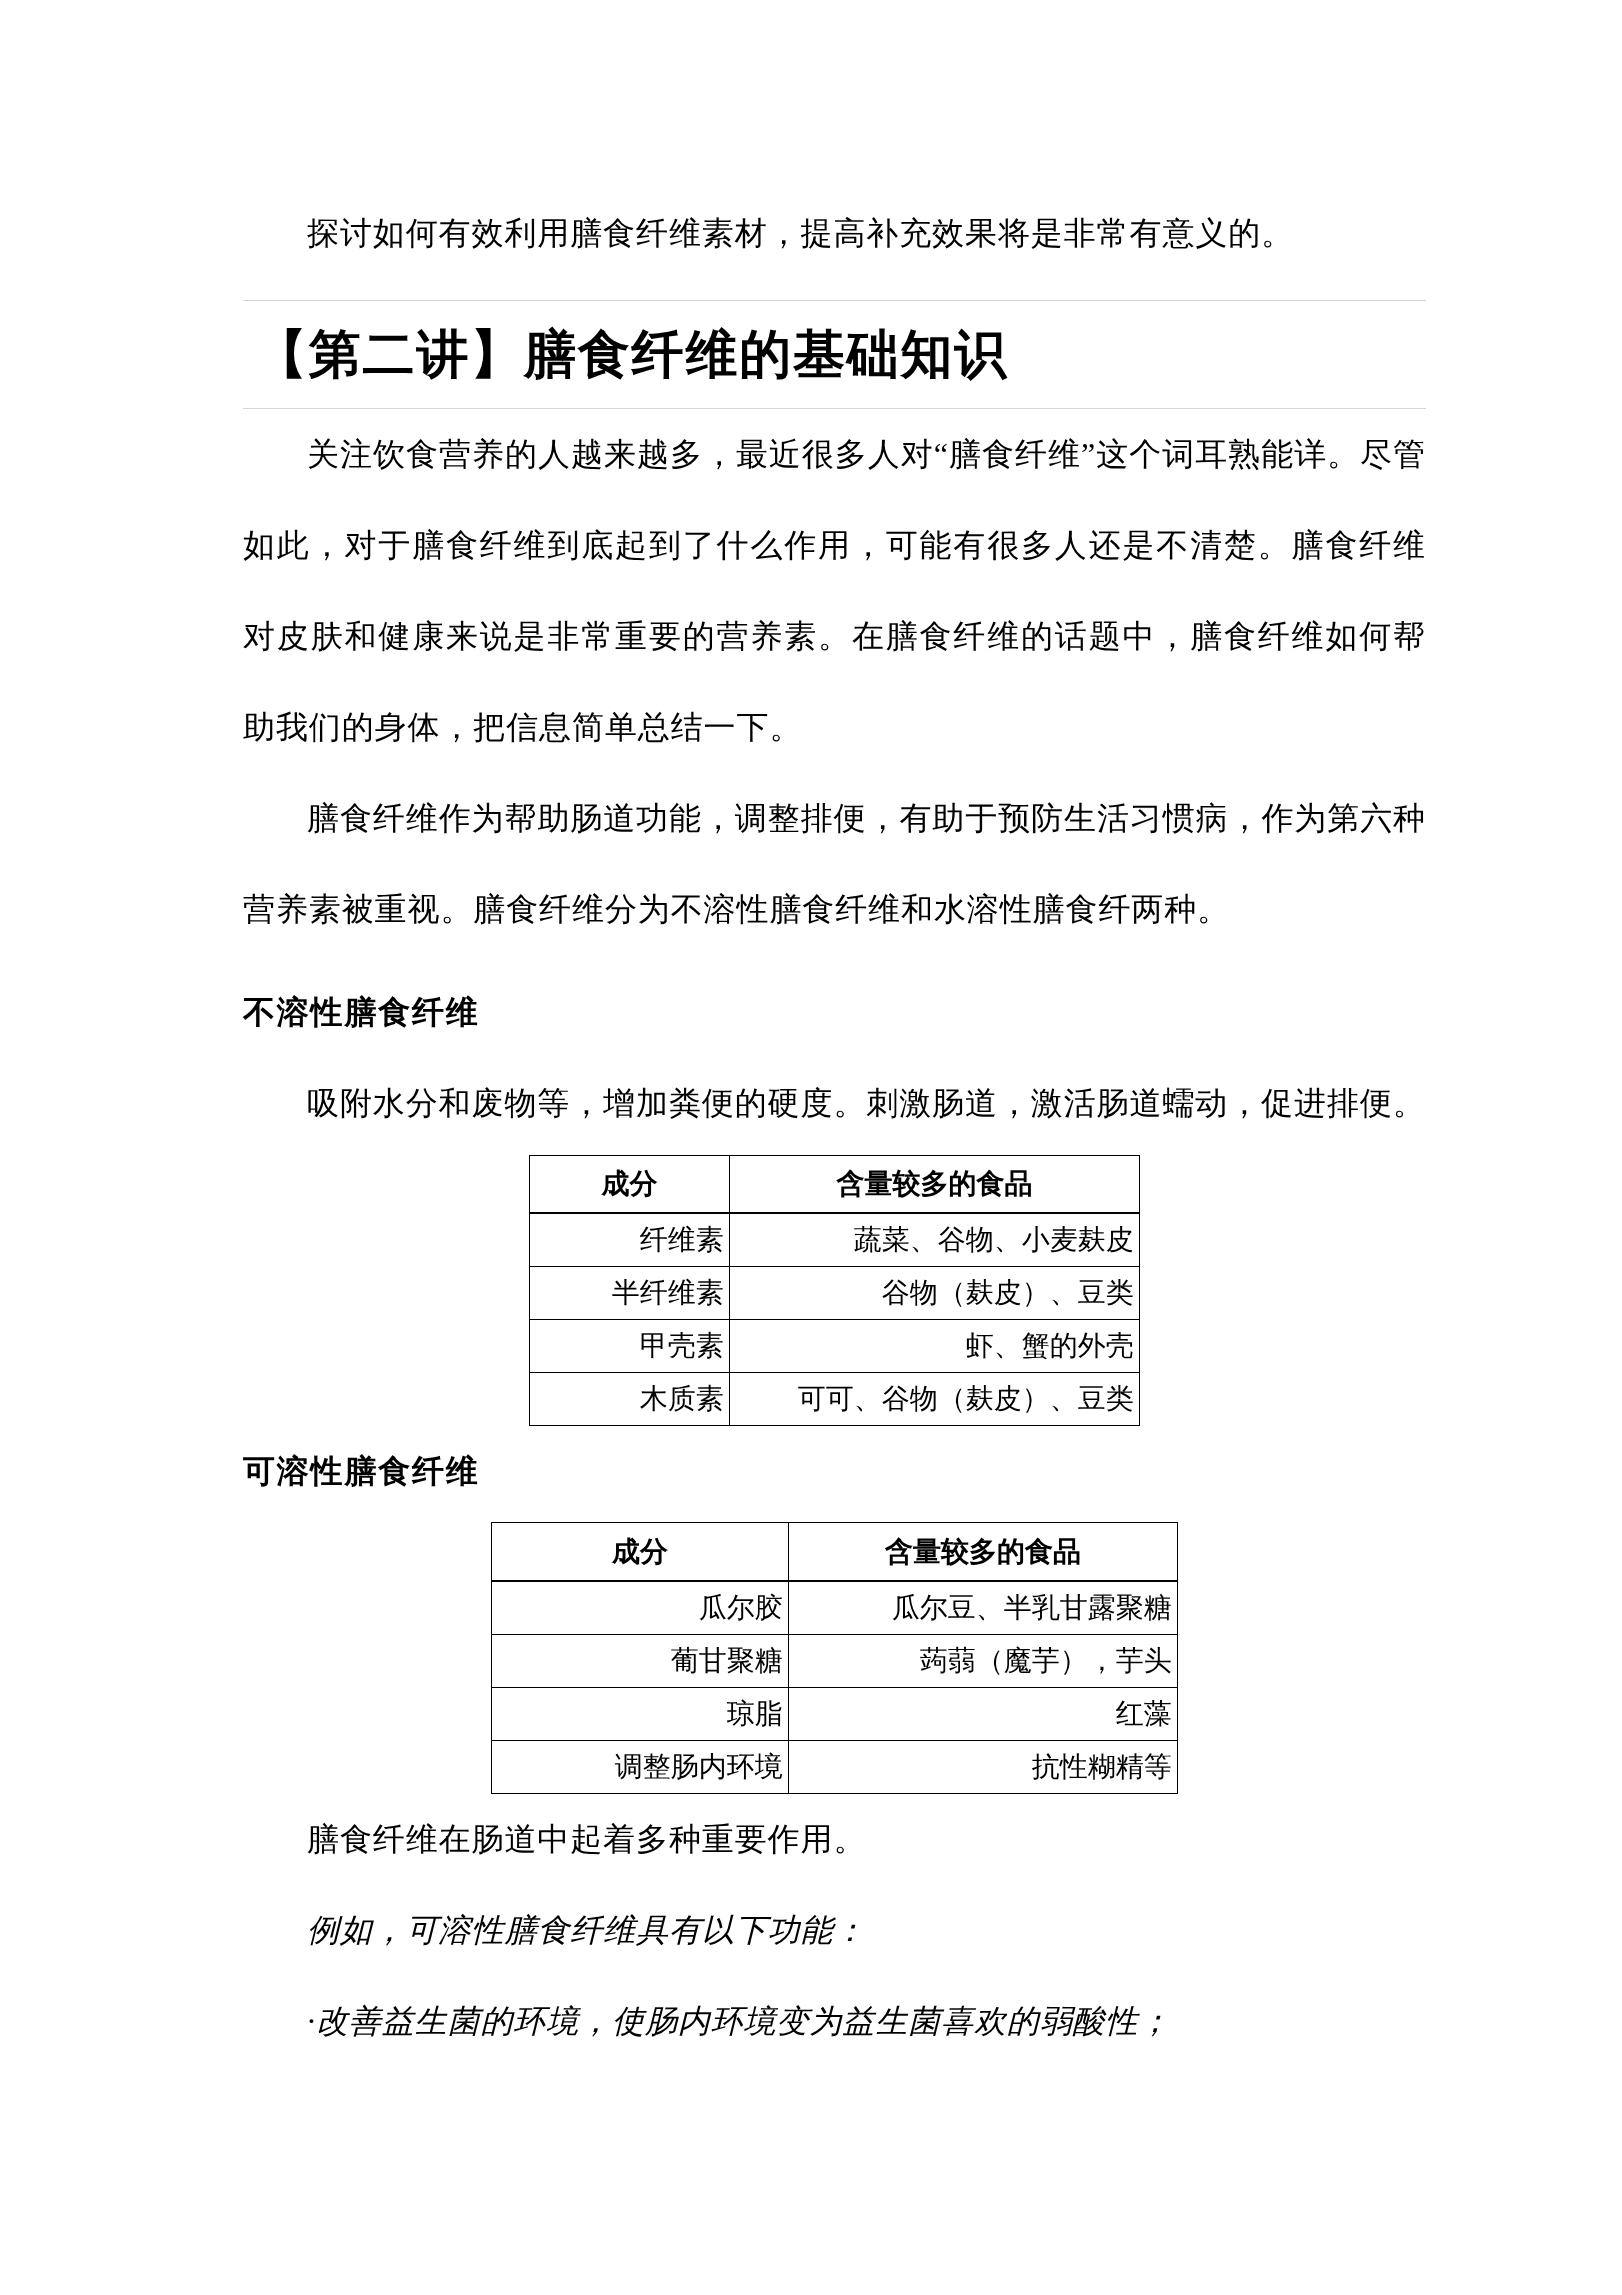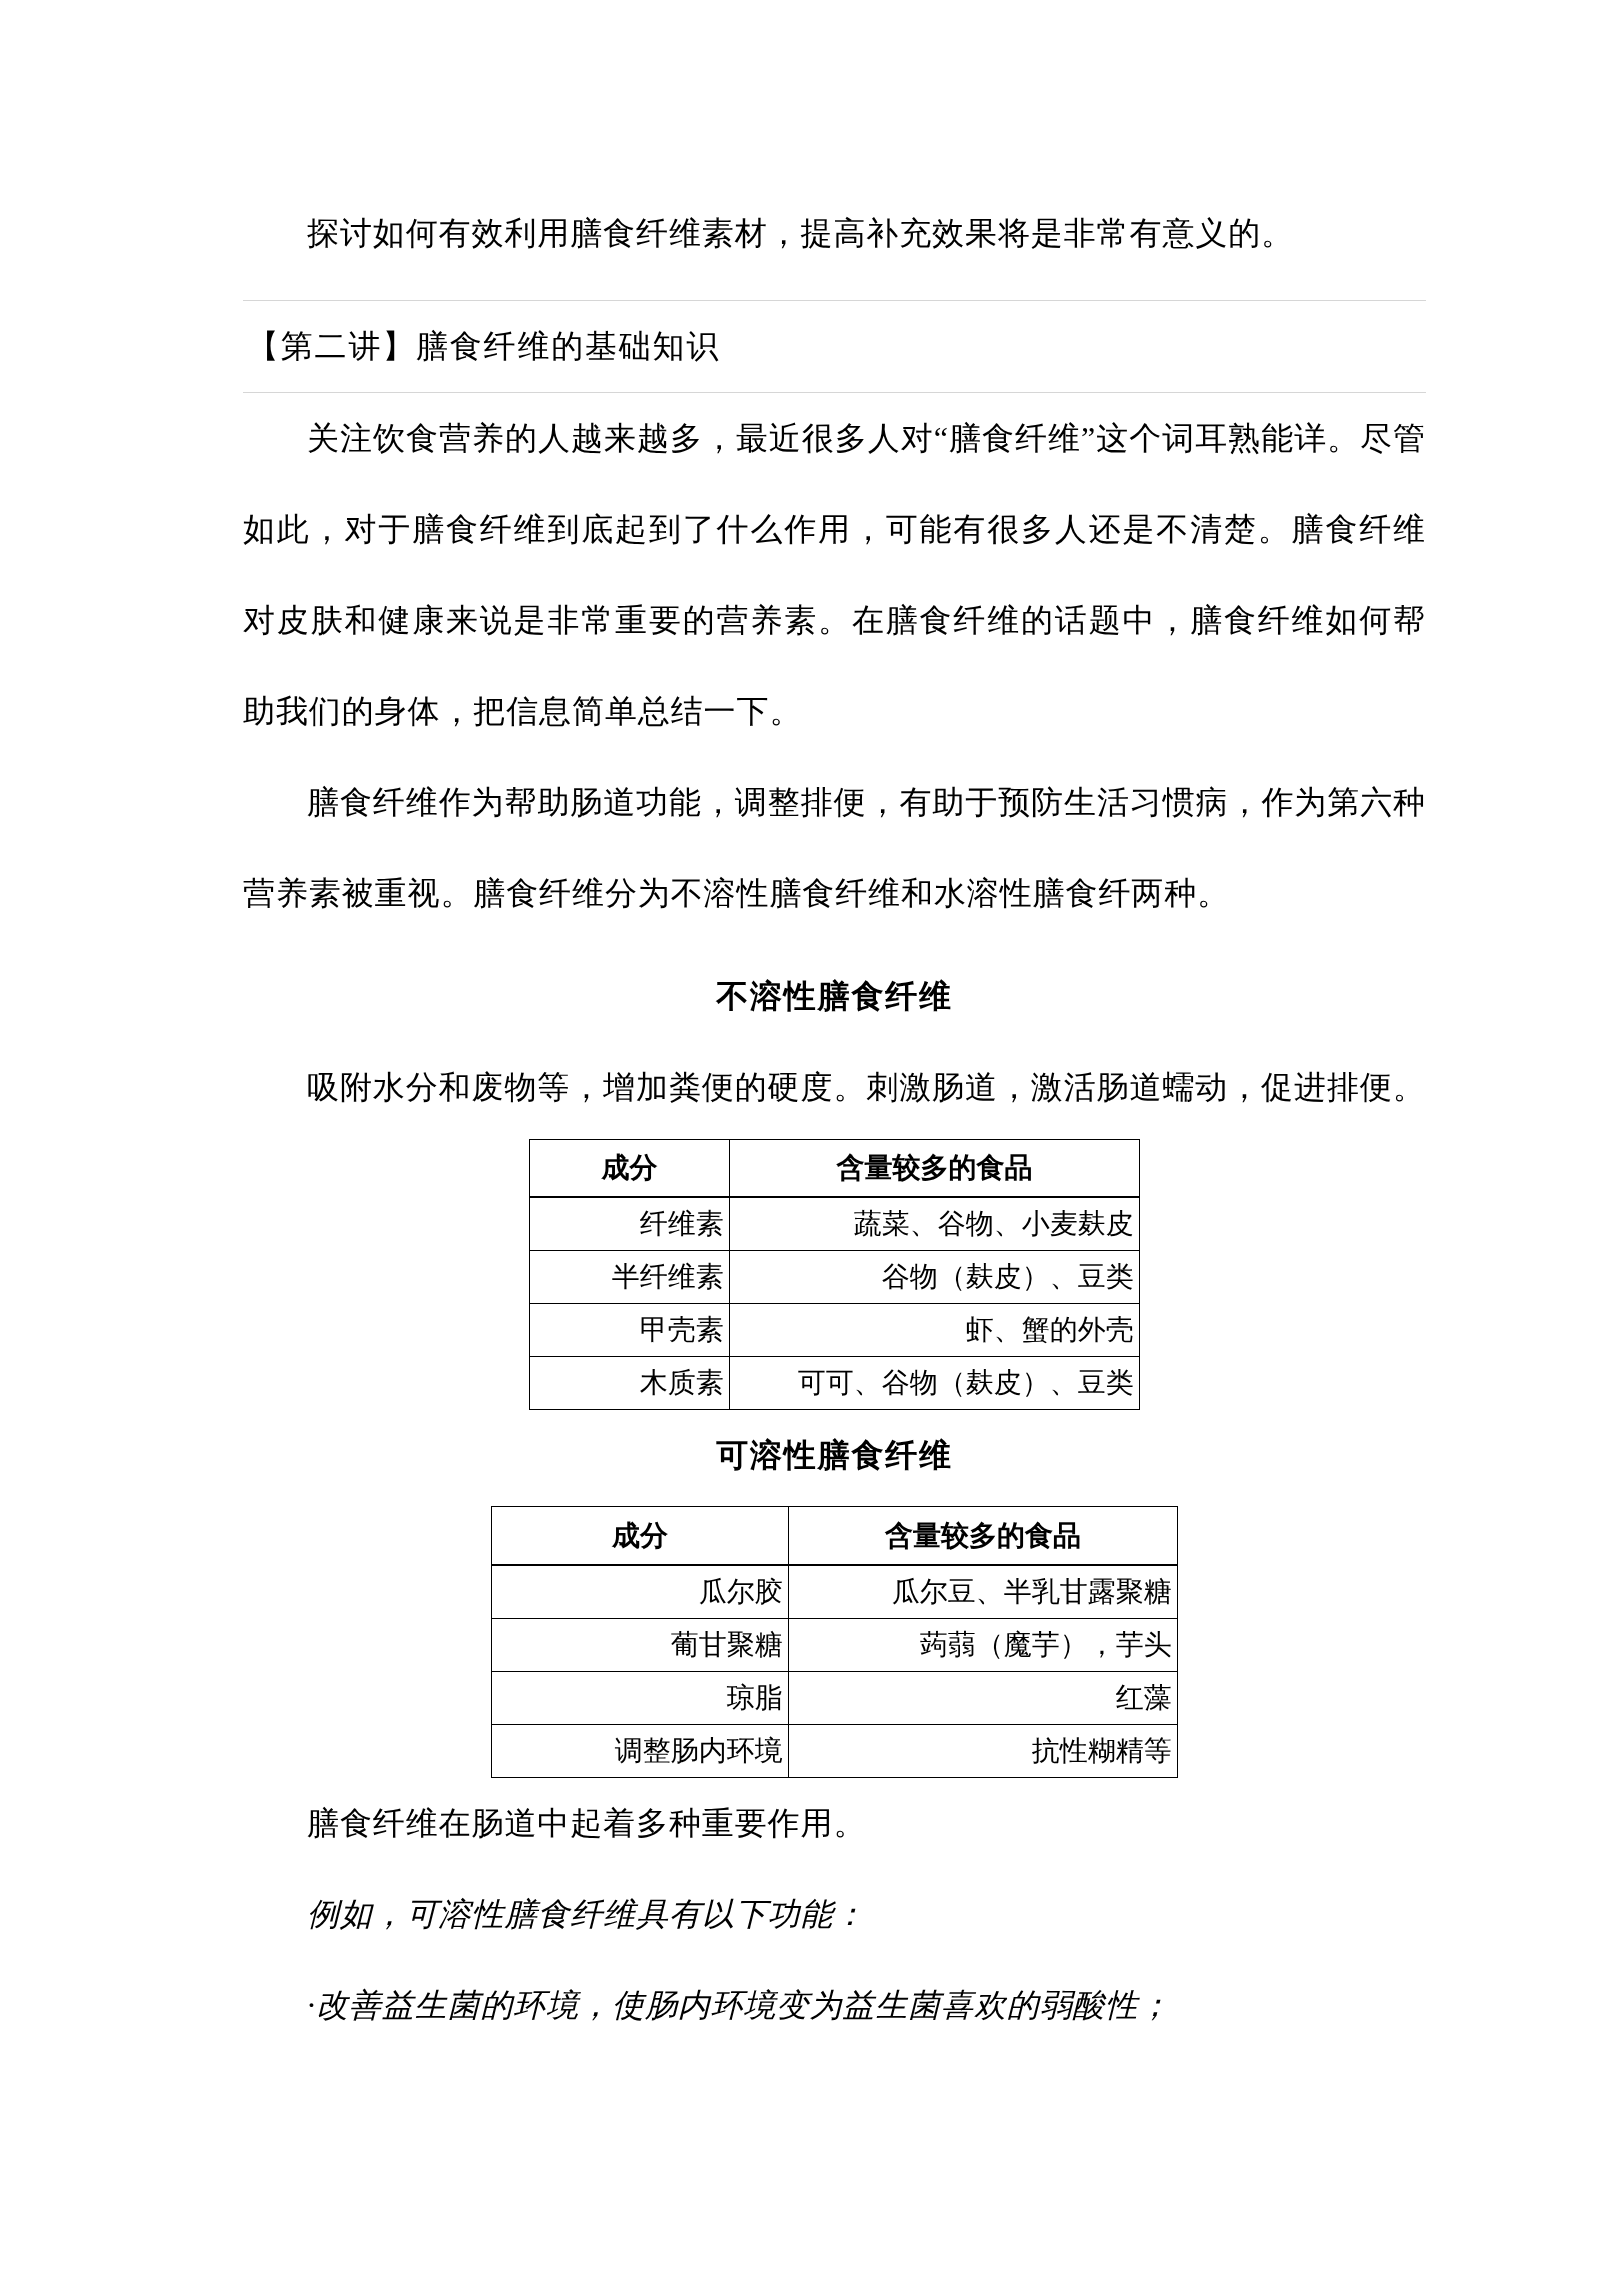--- a/index.html
+++ b/index.html
@@ -28,35 +28,34 @@
     text-indent: 64px;
     letter-spacing: 0.9px;
   }
   .heading-block {
     margin-top: 21px;
     border-top: 1.8px solid #d6d6d6;
     border-bottom: 1.8px solid #d6d6d6;
     padding: 15px 0;
   }
   h1.section-heading {
-    margin: 4px;
-    font-size: 32px;
+    margin: 12px;
+    font-size: 52px;
     line-height: 53px;
-    font-weight: normal;
+    font-weight: bold;
     letter-spacing: 1.8px;
   }
   .para-gap1 { margin-top: 44px; }
   .para-gap2 { margin-top: 39px; }
   .subheading {
     margin: 0;
     margin-top: 12.4px;
     font-size: 32px;
     line-height: 91px;
     font-weight: bold;
-    text-align: center;
     letter-spacing: 1.8px;
   }
   .subheading.second { margin-top: 0; }
   table.fiber-table {
     border-collapse: collapse;
     margin: 5.3px auto 0 auto;
     font-size: 28px;
     table-layout: fixed;
   }
   table.tbl-insoluble { width: 611px; }

